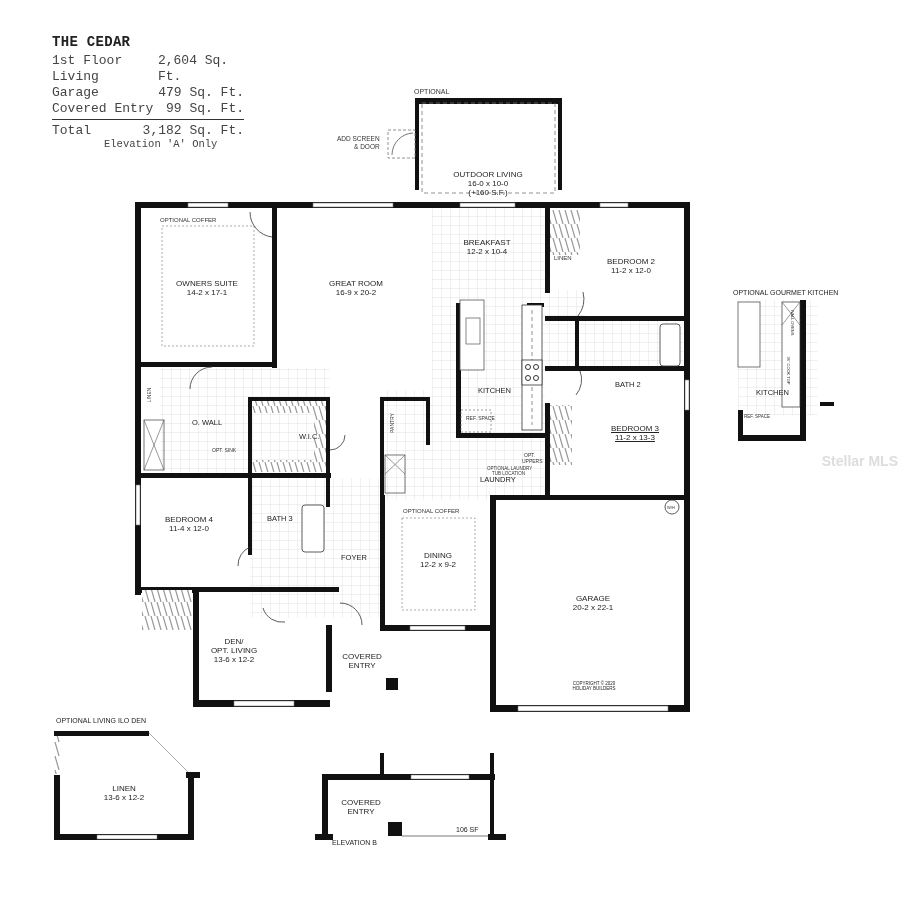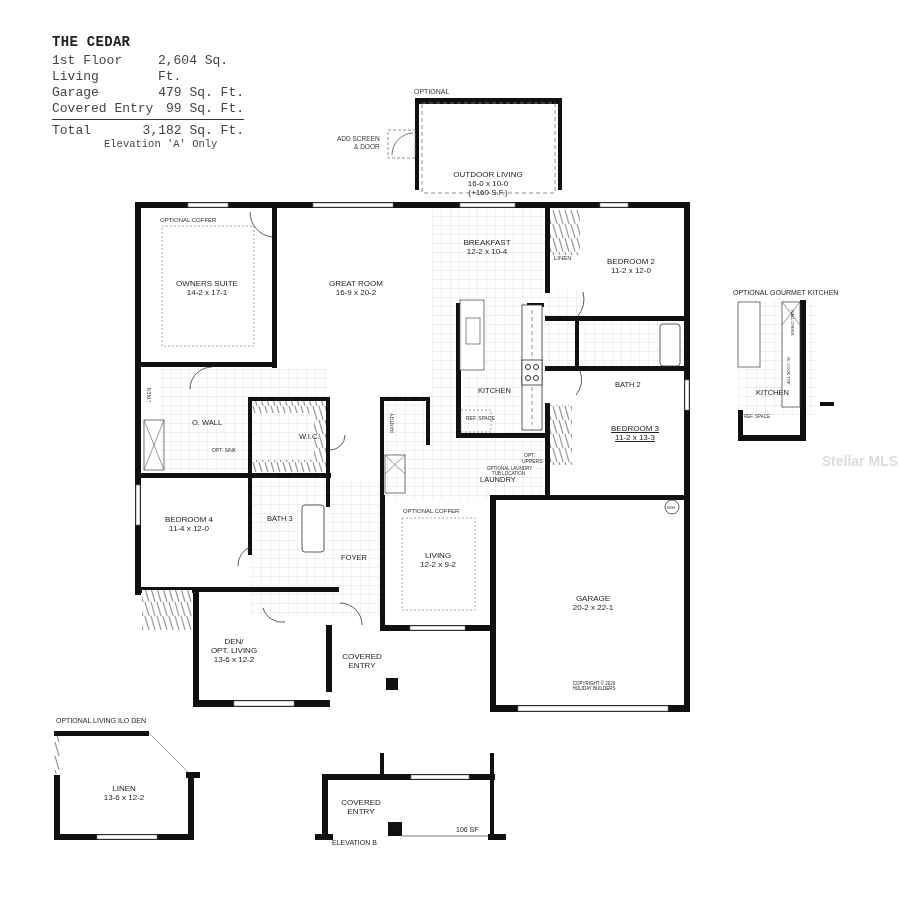--- a/index.html
+++ b/index.html
@@ -247,21 +247,21 @@
 <div class="lbl-small" style="left:142px;top:392px;font-size:5px;transform:rotate(-90deg);">LINEN</div>
 <div class="lbl-med" style="left:274px;top:432px;margin-left:25px;">W.I.C.</div>
 <div class="lbl" style="left:189px;top:515px;">
   <div>BEDROOM 4</div>
   <div>11-4 x 12-0</div>
 </div>
 <div class="lbl-med" style="left:267px;top:514px;">BATH 3</div>
 <div class="lbl-med" style="left:341px;top:553px;">FOYER</div>
 <div class="lbl-small" style="left:403px;top:508px;">OPTIONAL COFFER</div>
 <div class="lbl" style="left:438px;top:551px;">
-  <div>LIVING</div>
+  <div>DINING</div>
   <div>12-2 x 9-2</div>
 </div>
 <div class="lbl" style="left:593px;top:594px;">
   <div>GARAGE</div>
   <div>20-2 x 22-1</div>
 </div>
 <div class="lbl-small" style="left:667px;top:505px;font-size:4px;">W/H</div>
 <div class="lbl" style="left:234px;top:637px;">
   <div>DEN/</div>
   <div>OPT. LIVING</div>

